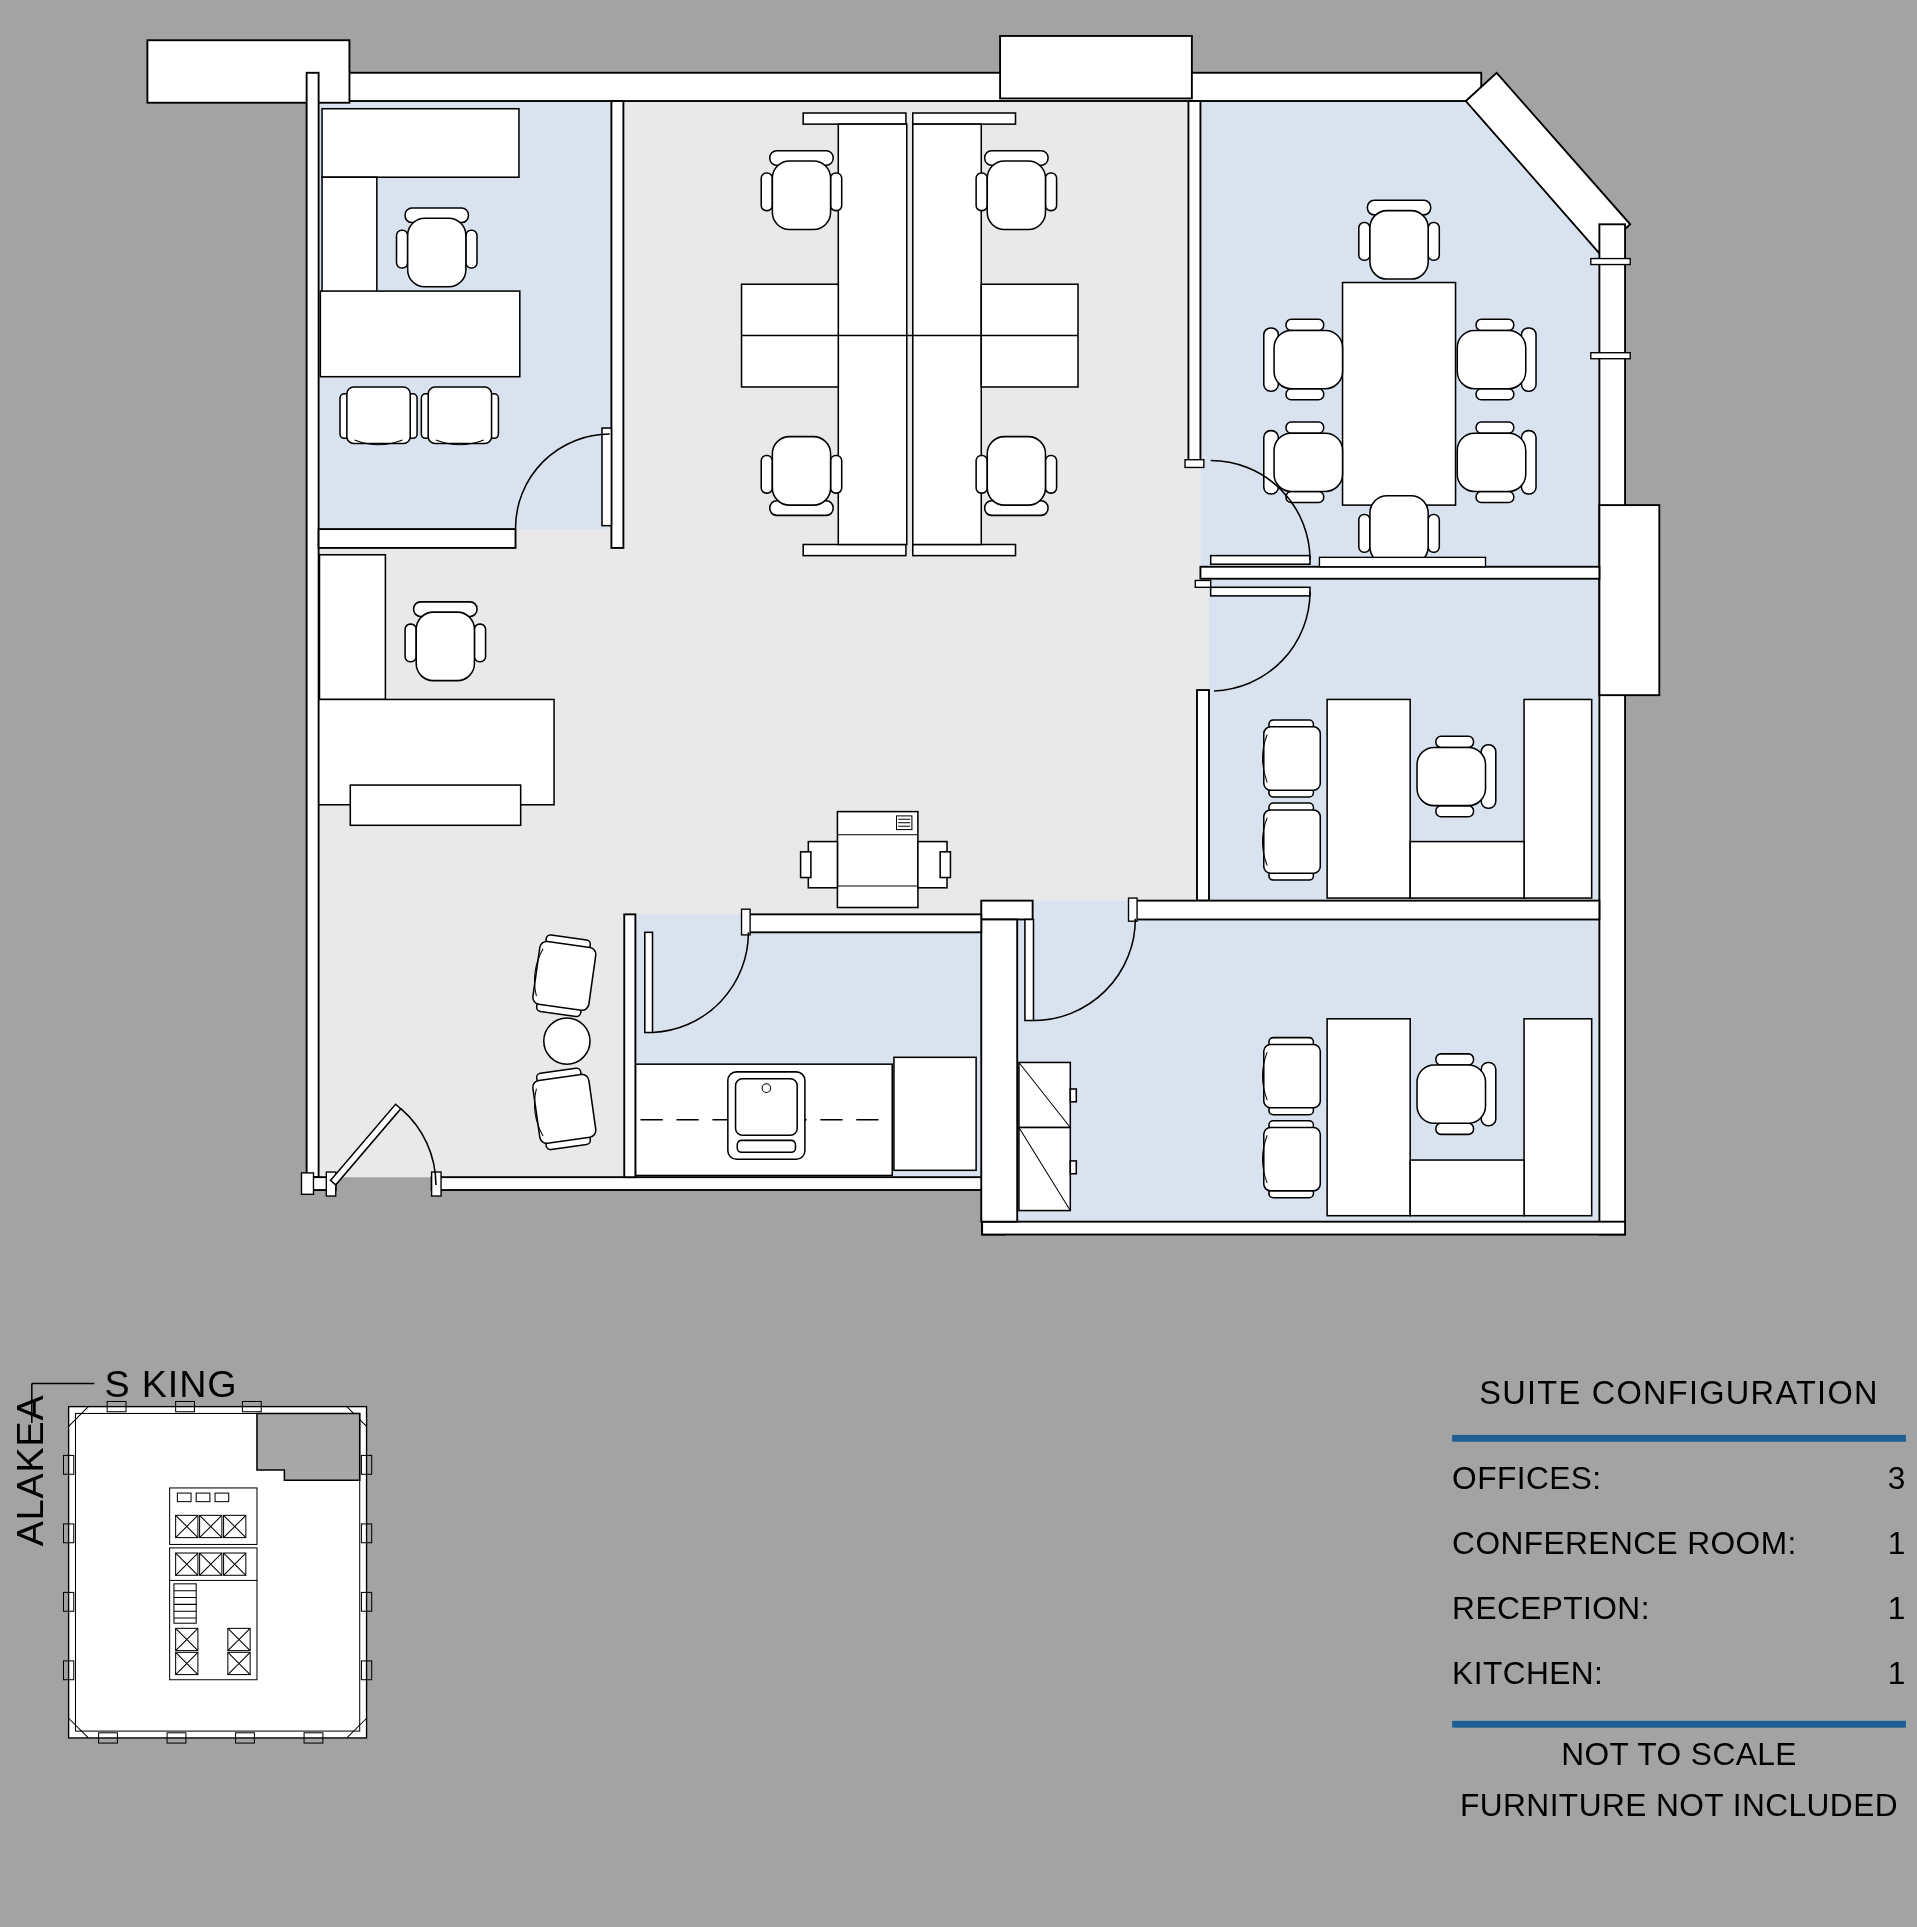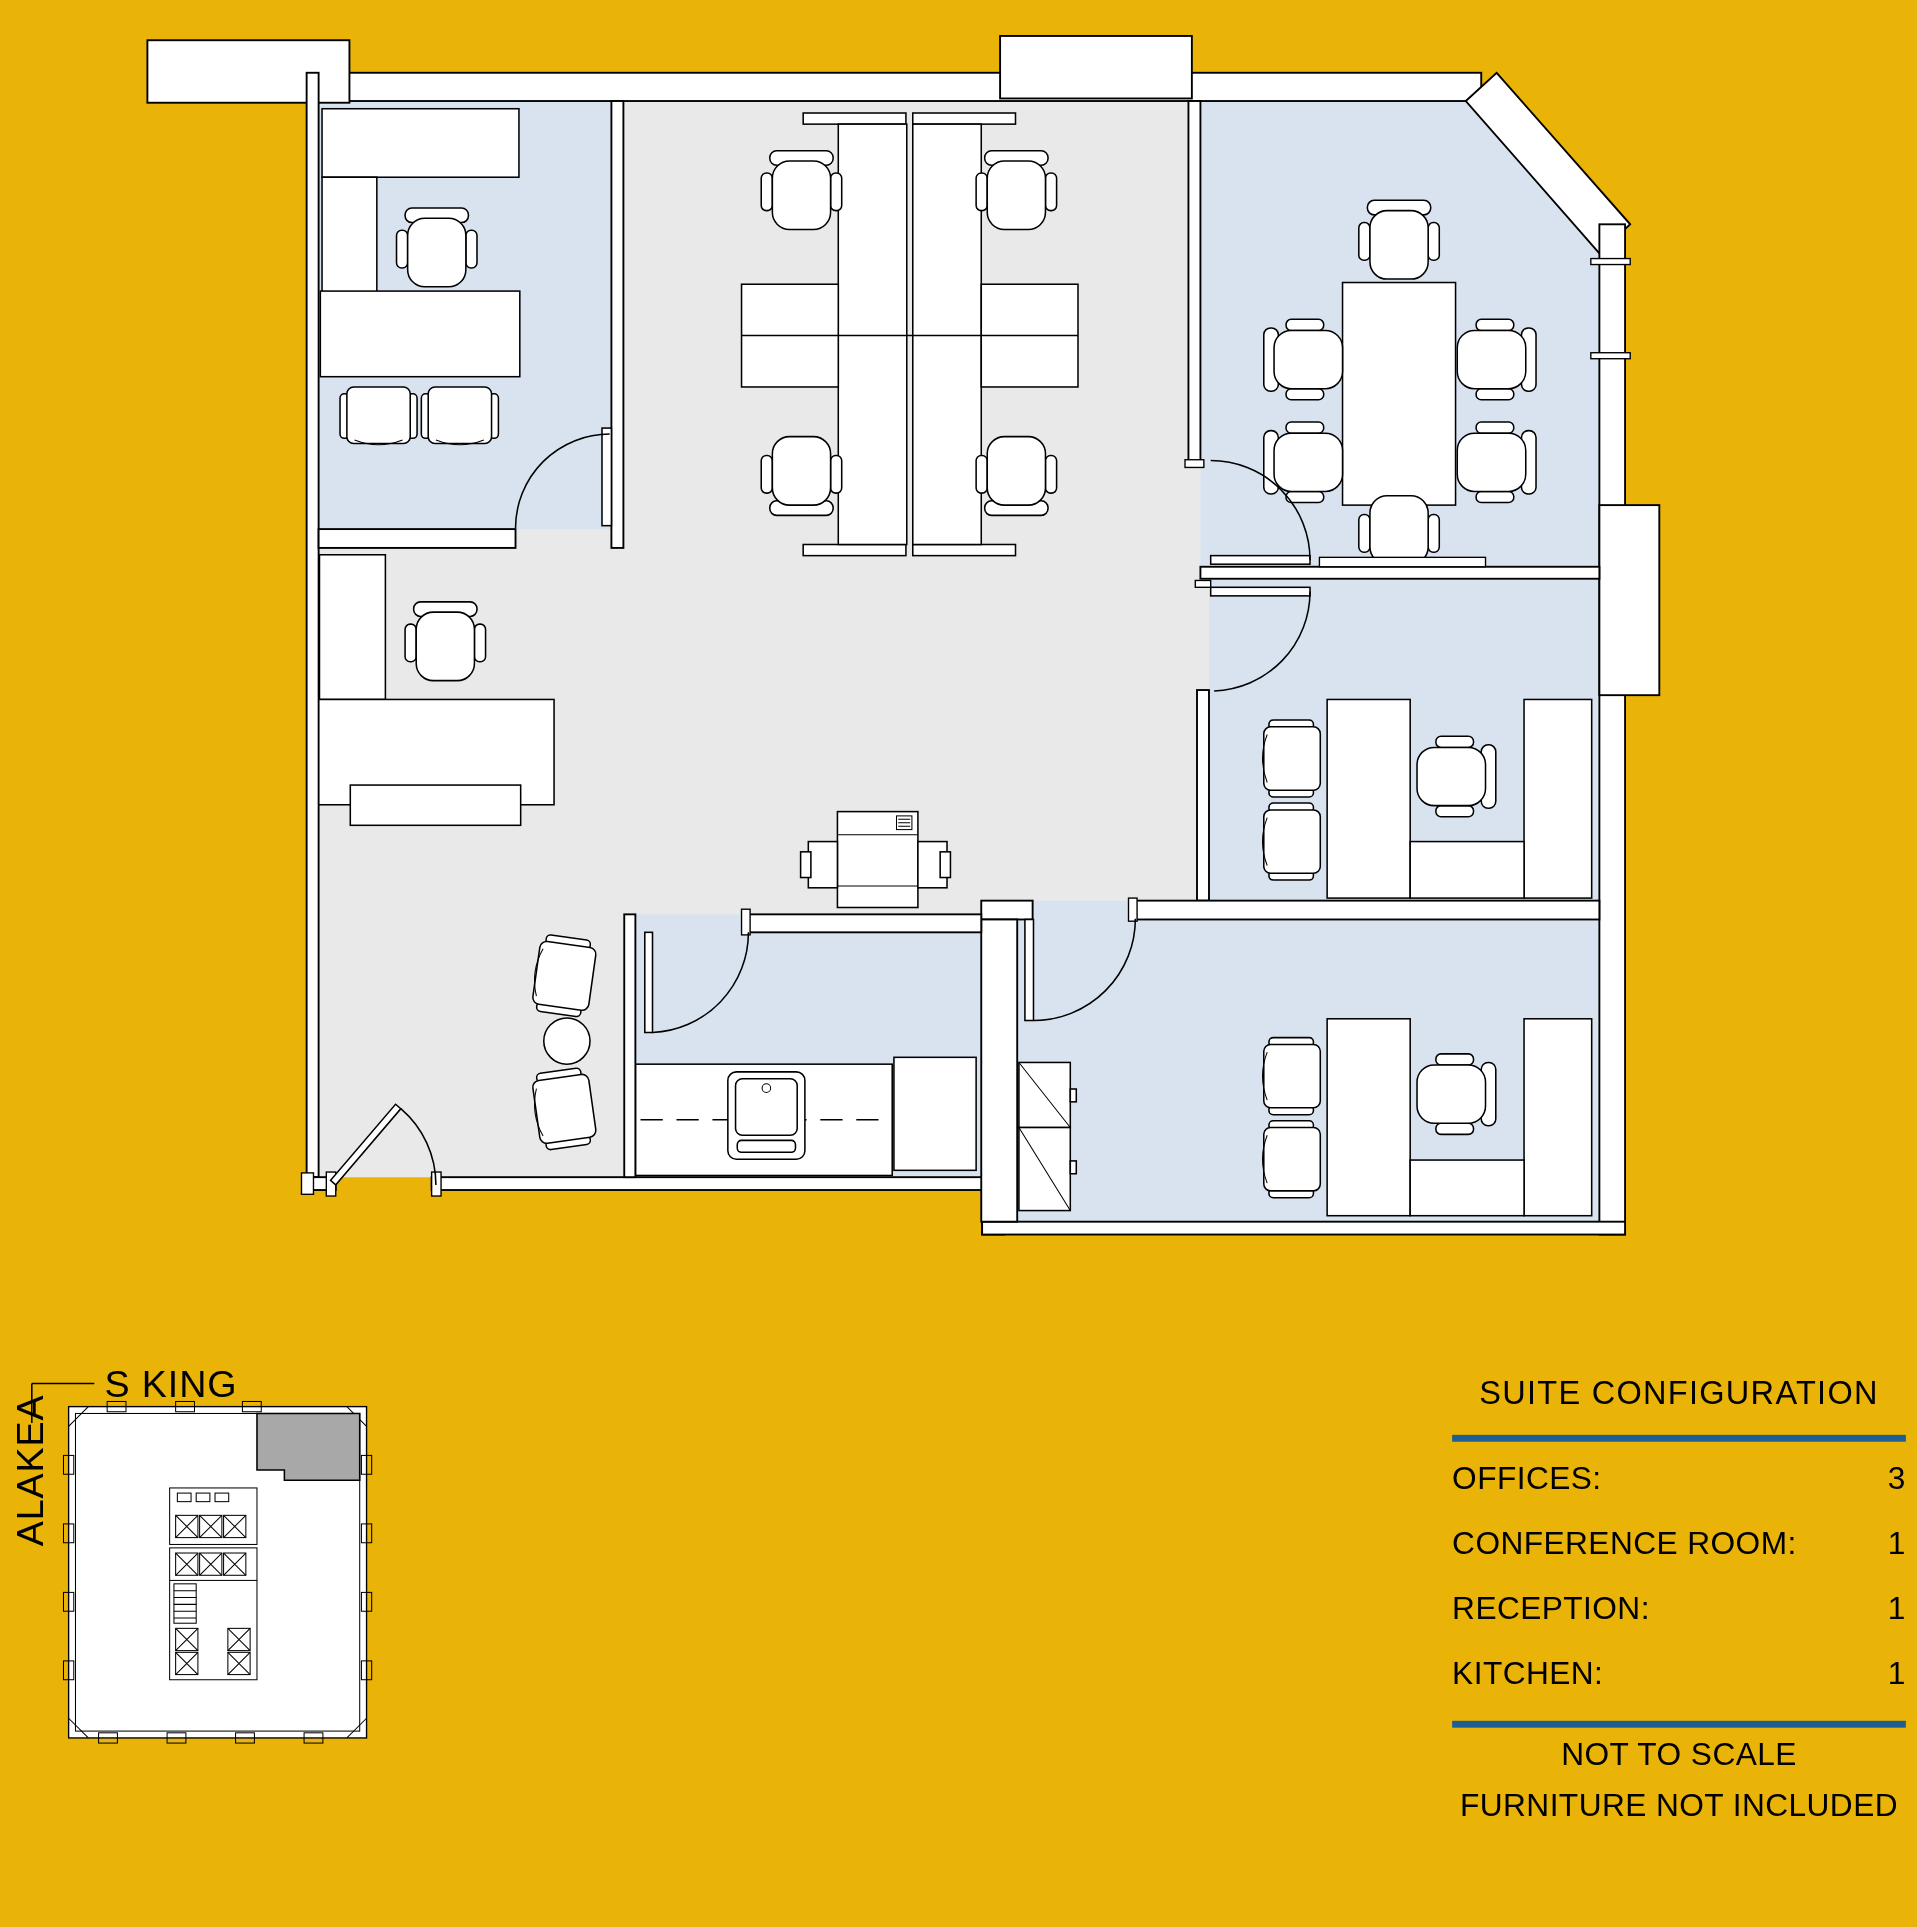--- a/index.html
+++ b/index.html
@@ -3,21 +3,21 @@
 <meta charset="utf-8">
 <style>
   :root{
     --room-fill:#D9E3F0;
     --open-area-fill:#E9E9E9;
     --keyplan-suite-fill:#A8A8A8;
     --rule-blue:#1D5F94;
     --line:#000000;
   }
   html,body{margin:0;padding:0;background:#fff;}
-  .canvas{position:relative;width:1918px;height:1928px;background:#eab308;overflow:hidden;}
+  .canvas{position:relative;width:1918px;height:1928px;background:#a3a3a3;overflow:hidden;}
   svg{display:block;}
   .wall{fill:#fff;stroke:var(--line);stroke-width:2.2;}
   .wall-thin{fill:#fff;stroke:var(--line);stroke-width:1.6;}
   .furn{fill:#fff;stroke:var(--line);stroke-width:1.8;}
   .arc{fill:none;stroke:var(--line);stroke-width:1.8;}
   .ln{fill:none;stroke:var(--line);stroke-width:1.8;}
   .thin{fill:none;stroke:var(--line);stroke-width:1.2;}
   .dash{fill:none;stroke:var(--line);stroke-width:1.8;stroke-dasharray:26 16;}
   .room{fill:var(--room-fill);}
   .open{fill:var(--open-area-fill);}

